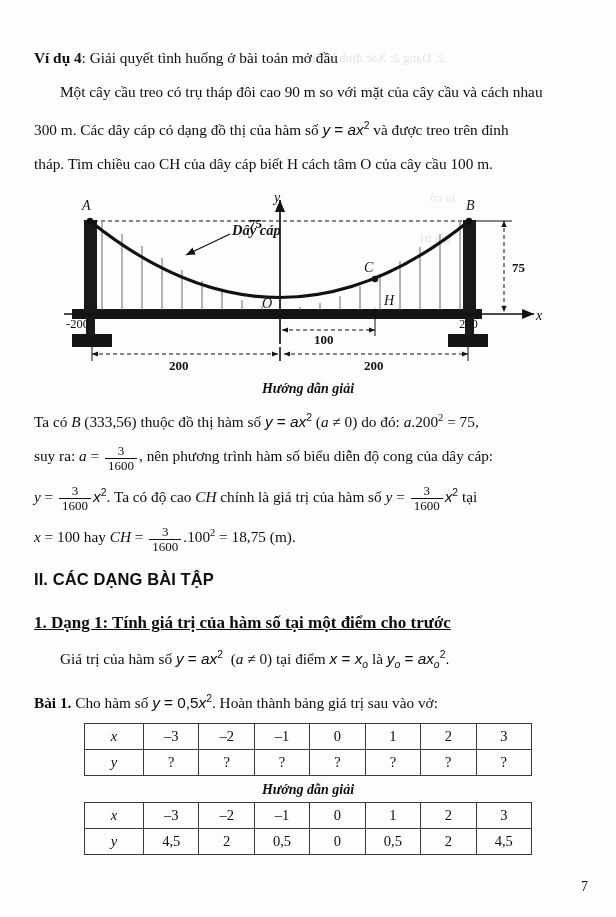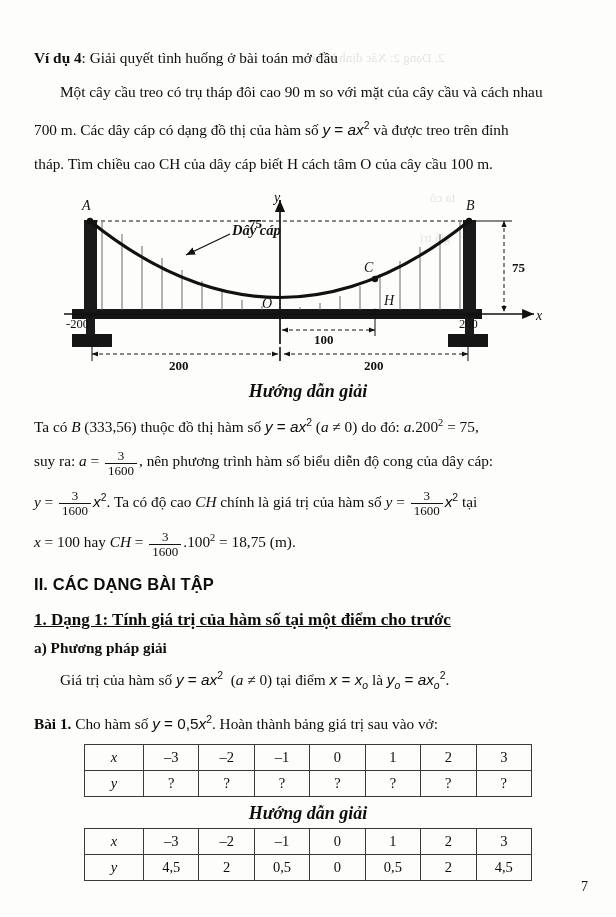--- a/index.html
+++ b/index.html
@@ -67,30 +67,30 @@
     margin: 0 2px;
   }
   .frac .num { display: block; font-size: 13px; padding: 0 3px; }
   .frac .den { display: block; font-size: 13px; border-top: 1.1px solid #111; padding: 0 3px; }
 
   
   .center-head {
     text-align: center;
     font-weight: bold;
     font-style: italic;
-    font-size: 18px;
+    font-size: 14px;
     margin: 5px 0 7px 0;
   }
 
   
   h2.sec {
     font-family: "Liberation Sans", "DejaVu Sans", sans-serif;
     font-size: 16.5px;
     font-weight: bold;
-    margin: 16px 0 16px 0;
+    margin: 16px 0 24px 0;
     letter-spacing: .1px;
   }
   h3.sub {
     font-size: 17px;
     font-weight: bold;
     margin: 10px 0 8px 0;
     text-decoration: underline;
   }
   h4.sub2 {
     font-size: 15.3px;
@@ -139,21 +139,21 @@
   <div class="ghost" style="left:300px; top:50px;">2. Dạng 2: Xác định hệ số a</div>
   <div class="ghost" style="left:430px; top:190px;">ta có</div>
   <div class="ghost" style="left:420px; top:230px;">giá trị</div>
 
   <div class="content">
 
     <p class="para"><b class="bold">Ví dụ 4</b><span>: </span><span>Giải quyết tình huống ở bài toán mở đầu</span></p>
 
     <p class="para indent"><span>Một cây cầu treo có trụ tháp đôi cao 90 m so với mặt của cây cầu và cách nhau</span></p>
 
-    <p class="para"><span>700 m. Các dây cáp có dạng đồ thị của hàm số </span><span class="m"><span class="m">y</span><span class="mr"> = </span><span class="m">a</span><span class="m">x</span><sup class="spr">2</sup></span><span> và được treo trên đỉnh</span></p>
+    <p class="para"><span>300 m. Các dây cáp có dạng đồ thị của hàm số </span><span class="m"><span class="m">y</span><span class="mr"> = </span><span class="m">a</span><span class="m">x</span><sup class="spr">2</sup></span><span> và được treo trên đỉnh</span></p>
 
     <p class="para"><span>tháp. Tìm chiều cao CH của dây cáp biết H cách tâm O của cây cầu 100 m.</span></p>
 
     <div class="figure">
       <svg width="548" height="192" viewBox="0 0 548 192" xmlns="http://www.w3.org/2000/svg">
         <defs>
           <marker id="ar" markerWidth="8" markerHeight="8" refX="7" refY="3" orient="auto">
             <path d="M0,0 L7,3 L0,6 z" fill="#111"></path>
           </marker>
           <marker id="arS" markerWidth="7" markerHeight="7" refX="6" refY="2.6" orient="auto">
@@ -263,21 +263,20 @@
     </p>
 
     <p class="para">
       <i class="it">x</i><span> = 100</span><span> hay </span><i class="it">CH</i><span> = </span><span class="frac"><span class="num">3</span><span class="den">1600</span></span><span>.100<sup class="spr">2</sup> = 18,75</span><span> (m).</span>
     </p>
 
     <h2 class="sec">II. CÁC DẠNG BÀI TẬP</h2>
 
     <h3 class="sub">1. Dạng 1: Tính giá trị của hàm số tại một điểm cho trước</h3>
 
-    <h4 class="sub2">a) Phương pháp giải</h4>
 
     <p class="para indent">
       <span>Giá trị của hàm số </span><span class="m">y<span class="mr"> = </span>a<span>x</span><sup class="spr">2</sup></span><span>&nbsp;&nbsp;(<i class="it">a</i> ≠ 0)</span><span> tại điểm </span><span class="m">x<span class="mr"> = </span>x<sub class="sb">o</sub></span><span> là </span><span class="m">y<sub class="sb">o</sub><span class="mr"> = </span>a<span>x</span><sub class="sb">o</sub><sup class="spr">2</sup></span><span>.</span>
     </p>
 
 
     <p class="para">
       <b class="bold">Bài 1.</b><span> Cho hàm số </span><span class="m">y<span class="mr"> = 0,5</span>x<sup class="spr">2</sup></span><span>. Hoàn thành bảng giá trị sau vào vở:</span>
     </p>
 

